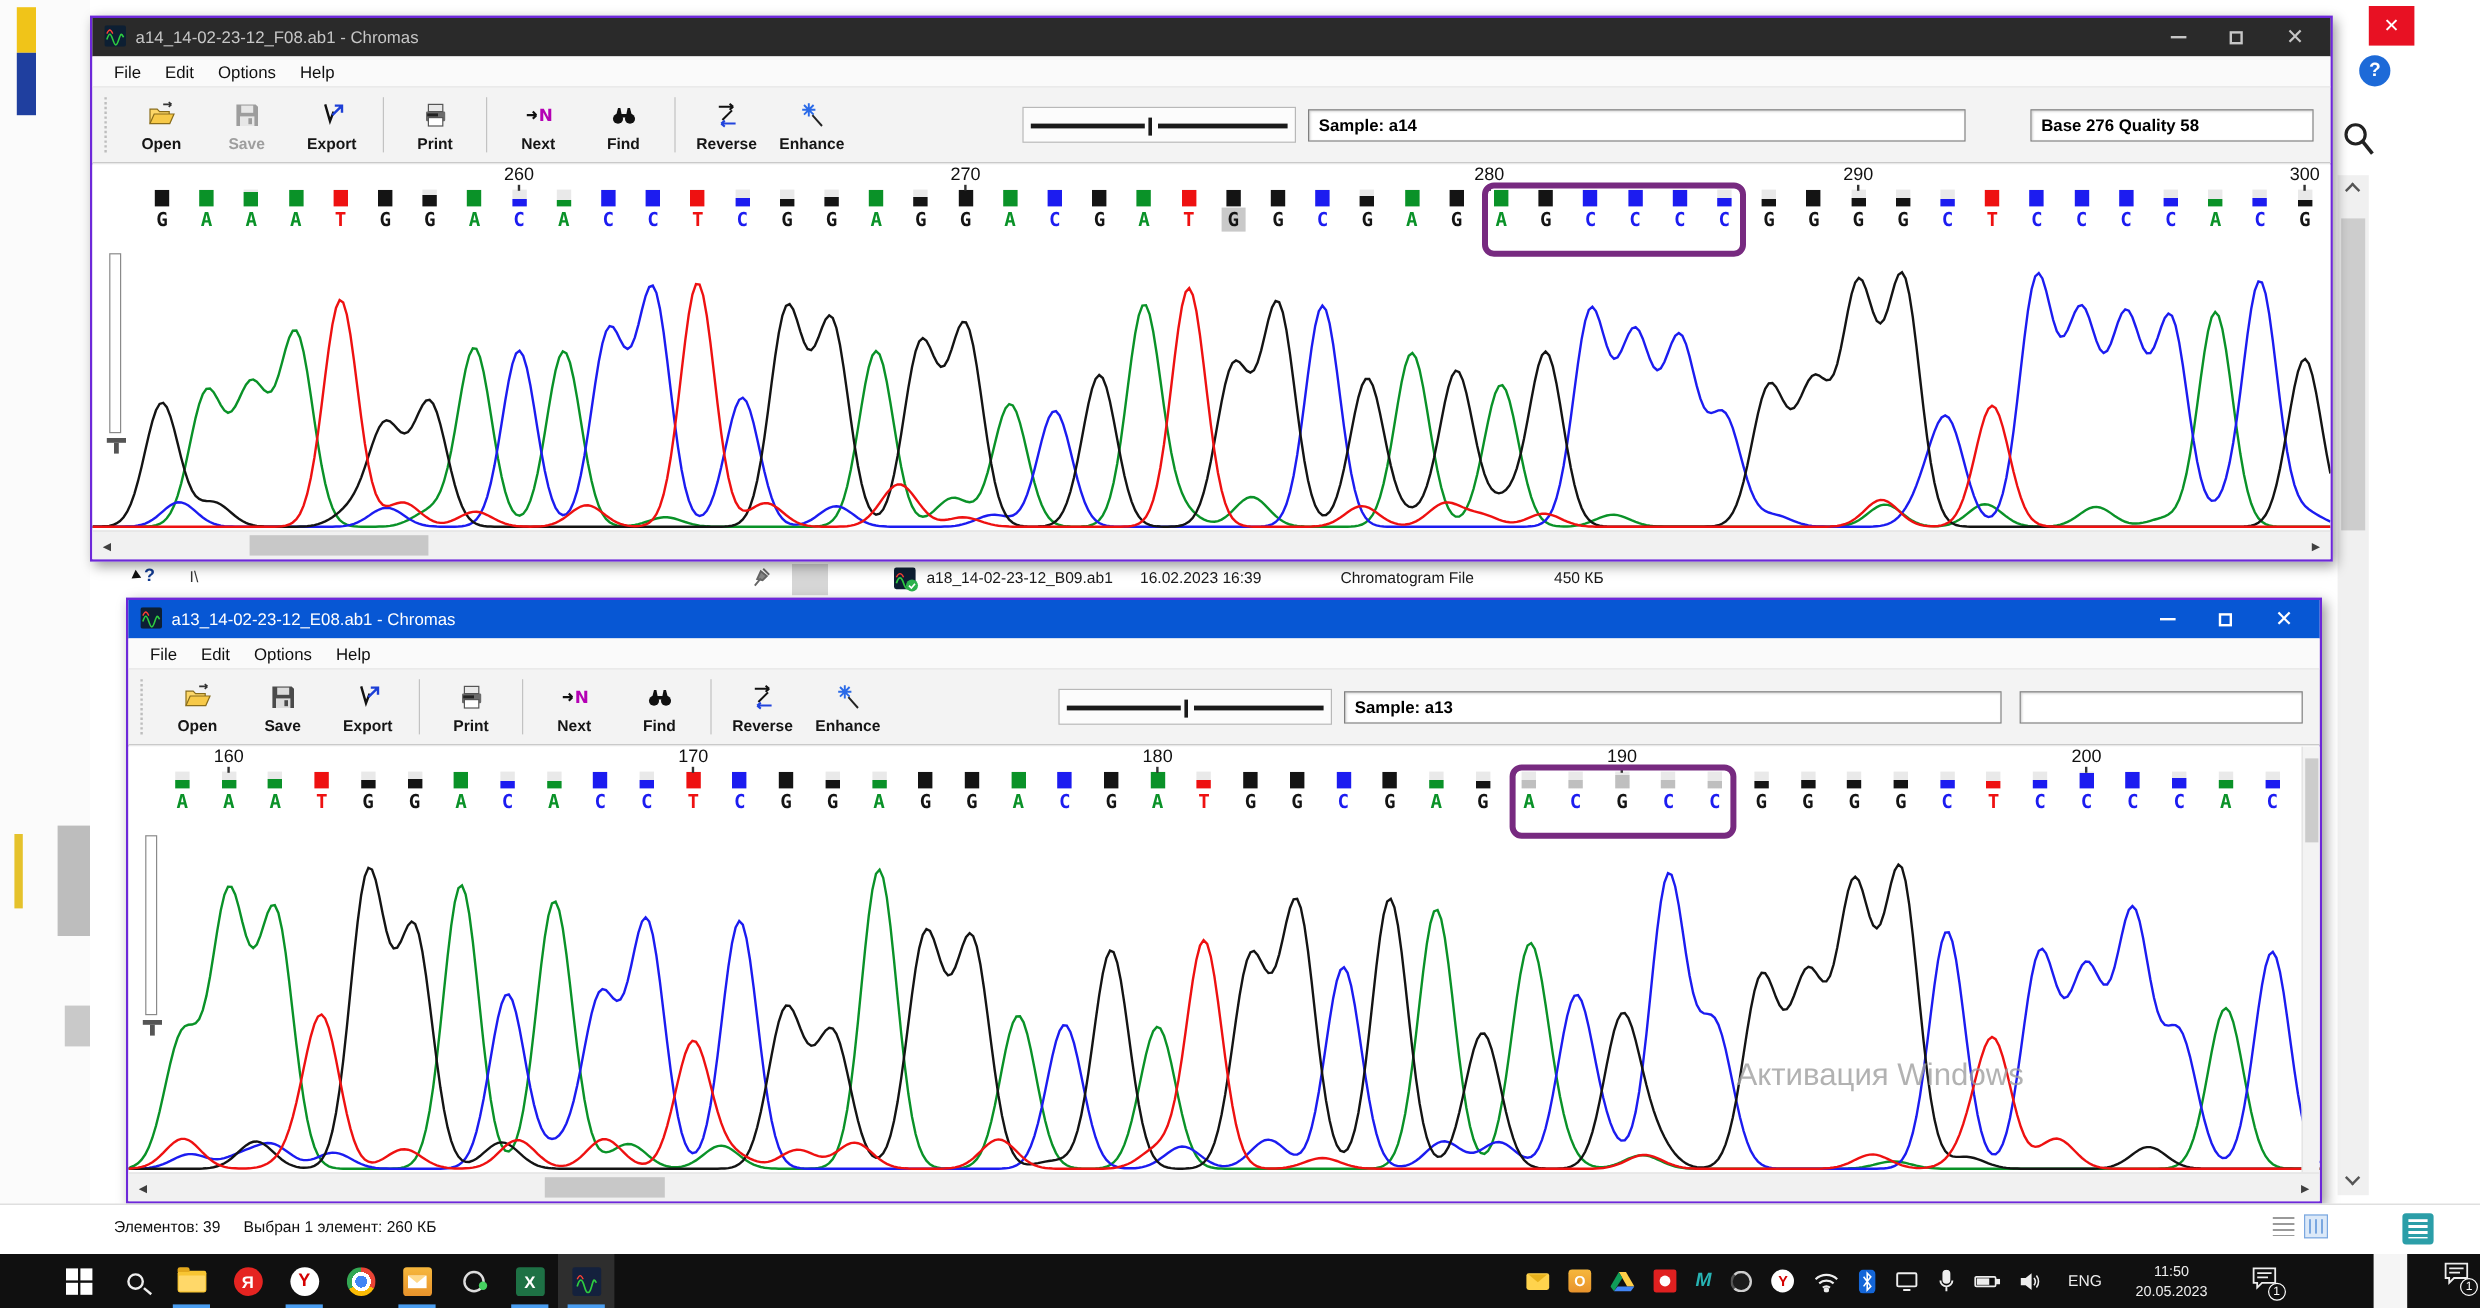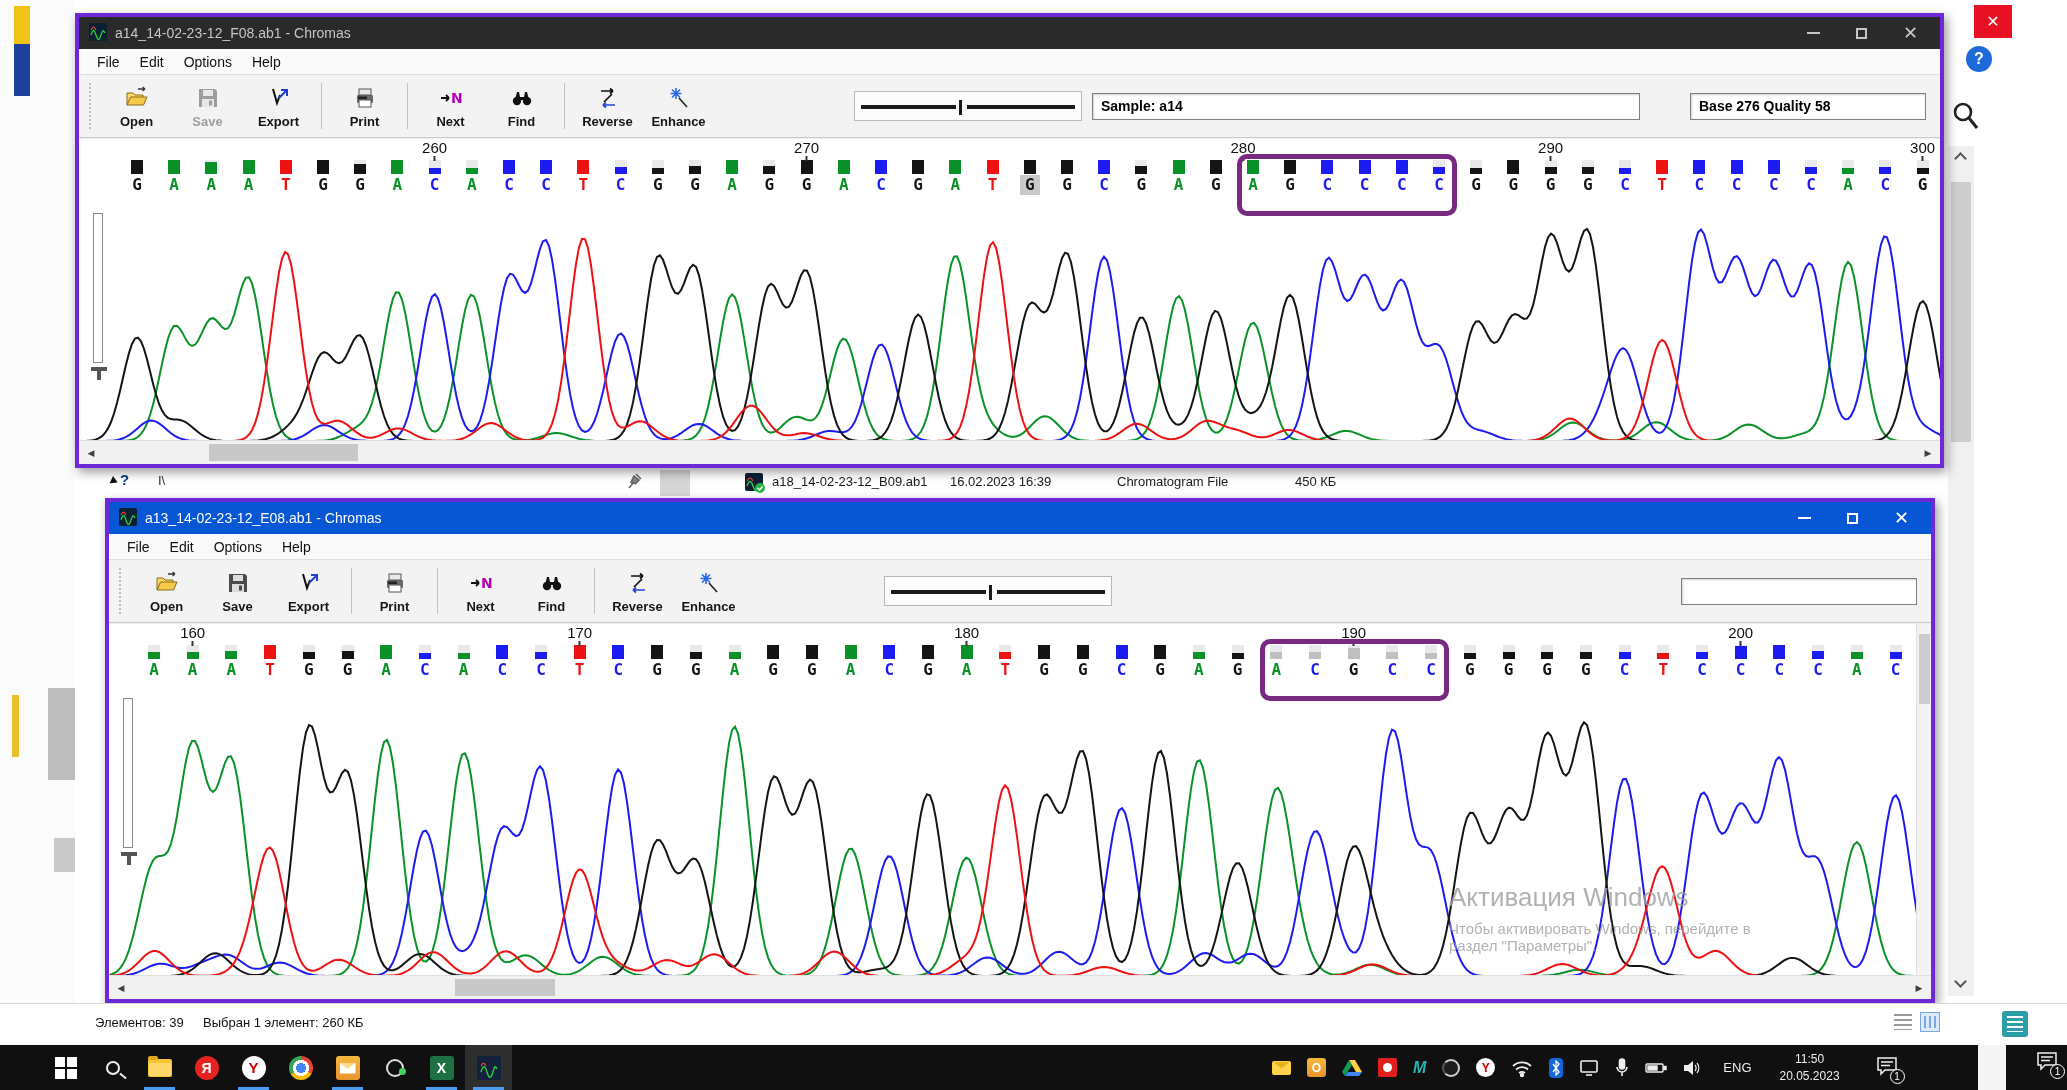--- a/index.html
+++ b/index.html
@@ -38,21 +38,21 @@
   .er-frag{left:83px;color:#333;top:5px;}
   .er-pin{left:552px;top:4px;}
   .er-grayblk{left:585px;top:2px;width:30px;height:26px;background:#d6d6d6;}
   .er-fileicon{left:669px;top:4px;}
   .er-file{left:697px;}
   .er-date{left:875px;}
   .er-type{left:1042px;}
   .er-size{left:1220px;}
 
   
-  .win{position:absolute;background:#f0f0f0;border:4px solid #6d28d9;box-shadow:3px 4px 10px rgba(0,0,0,.4);}
+  .win{position:absolute;background:#f0f0f0;border:2px solid #6d28d9;box-shadow:3px 4px 10px rgba(0,0,0,.4);}
   #win-top{left:75px;top:13px;width:1869px;height:455px;z-index:10;}
   #win-bottom{left:105px;top:498px;width:1830px;height:505px;z-index:20;}
   .titlebar{height:32px;display:flex;align-items:center;gap:8px;padding:0 6px 0 10px;font-size:14px;}
   #win-top .titlebar{background:#2a2a2a;color:#c6c6c6;}
   #win-bottom .titlebar{background:#0757d4;color:#fff;}
   .caption{margin-left:auto;display:flex;align-items:center;gap:36px;padding-right:16px;}
   .cap-min{width:13px;height:2px;background:currentColor;}
   .cap-max{width:11px;height:11px;border:2px solid currentColor;}
   .cap-close{font-size:18px;line-height:1;}
   .menubar{height:26px;background:#fafafa;border-bottom:1px solid #e0e0e0;display:flex;align-items:center;
@@ -563,20 +563,21 @@
             </svg>
           </div>
           <div class="tlabel">Enhance</div>
         </div>
       </div>
     <div class="zoomslider">
         <i class="zs-l"></i>
         <i class="zs-h"></i>
         <i class="zs-r"></i>
       </div>
+    <div class="field sample-field">Sample: a13</div>
     <div class="field info-field"></div>
   </div>
   <div class="content">
     <div class="seqhead">
         <div class="tick" style="left: 83.7px;">160<i></i></div>
         <div class="tick" style="left: 470.7px;">170<i></i></div>
         <div class="tick" style="left: 857.7px;">180<i></i></div>
         <div class="tick" style="left: 1244.7px;">190<i></i></div>
         <div class="tick" style="left: 1631.7px;">200<i></i></div>
         <div class="sq" style="left: 39px; background: linear-gradient(0deg, rgb(10, 146, 40) 0px, rgb(10, 146, 40) 50%, rgb(233, 233, 233) 50%, rgb(233, 233, 233) 100%);"></div>
@@ -678,21 +679,20 @@
         <path d="M0 294 L2 294.0 L5 293.9 L8 293.8 L11 293.7 L14 293.5 L17 293.2 L20 292.7 L23 292.1 L26 291.2 L29 290.1 L32 288.8 L35 287.4 L38 285.9 L41 284.4 L44 283.2 L47 282.3 L50 281.8 L53 281.8 L56 282.1 L59 282.8 L62 283.7 L65 284.6 L68 285.4 L71 285.9 L74 286.0 L77 285.7 L80 285.1 L83 284.1 L86 283.0 L89 281.8 L92 280.6 L95 279.3 L98 278.1 L101 276.9 L104 275.7 L107 274.6 L110 273.6 L113 272.9 L116 272.5 L119 272.7 L122 273.5 L125 274.8 L128 276.6 L131 278.7 L134 280.9 L137 283.0 L140 284.8 L143 286.1 L146 286.8 L149 286.8 L152 286.4 L155 285.5 L158 284.3 L161 283.0 L164 281.8 L167 281.0 L170 280.5 L173 280.7 L176 281.3 L179 282.4 L182 283.8 L185 285.4 L188 287.1 L191 288.6 L194 290.0 L197 291.2 L200 292.1 L203 292.7 L206 293.2 L209 293.5 L212 293.7 L215 293.8 L218 293.9 L221 294.0 L224 294.0 L227 294.0 L230 294.0 L233 294.0 L236 294.0 L239 294.0 L242 294.0 L245 294.0 L248 294.0 L251 294.0 L254 294.0 L257 294.0 L260 293.9 L263 293.8 L266 293.5 L269 293.1 L272 292.3 L275 291.0 L278 288.7 L281 285.3 L284 280.2 L287 272.9 L290 263.2 L293 250.7 L296 235.8 L299 218.9 L302 201.0 L305 183.5 L308 168.1 L311 156.4 L314 149.6 L317 148.7 L320 153.6 L323 163.7 L326 177.7 L329 194.0 L332 210.8 L335 226.7 L338 240.5 L341 251.6 L344 259.8 L347 265.2 L350 268.2 L353 269.1 L356 268.4 L359 266.1 L362 262.1 L365 256.2 L368 248.1 L371 237.6 L374 224.6 L377 209.9 L380 194.0 L383 178.5 L386 164.6 L389 153.8 L392 146.9 L395 144.2 L398 145.1 L401 148.3 L404 151.9 L407 154.1 L410 152.9 L413 147.5 L416 137.7 L419 124.7 L422 110.4 L425 97.3 L428 87.9 L431 84.4 L434 88.0 L437 99.0 L440 116.5 L443 138.7 L446 163.6 L449 188.9 L452 212.6 L455 233.5 L458 250.6 L461 263.8 L464 273.0 L467 278.7 L470 281.0 L473 280.1 L476 276.0 L479 268.4 L482 256.9 L485 241.5 L488 222.2 L491 199.5 L494 174.5 L497 149.1 L500 125.5 L503 106.0 L506 92.8 L509 87.4 L512 90.5 L515 101.8 L518 119.8 L521 142.6 L524 167.7 L527 193.0 L530 216.5 L533 237.0 L536 253.7 L539 266.7 L542 276.3 L545 283.0 L548 287.4 L551 290.2 L554 291.9 L557 292.9 L560 293.4 L563 293.7 L566 293.9 L569 294.0 L572 294.0 L575 294.0 L578 294.0 L581 294.0 L584 294.0 L587 294.0 L590 294.0 L593 294.0 L596 294.0 L599 294.0 L602 294.0 L605 294.0 L608 294.0 L611 294.0 L614 294.0 L617 294.0 L620 294.0 L623 294.0 L626 294.0 L629 294.0 L632 294.0 L635 294.0 L638 294.0 L641 294.0 L644 294.0 L647 294.0 L650 294.0 L653 294.0 L656 294.0 L659 294.0 L662 294.0 L665 294.0 L668 294.0 L671 294.0 L674 294.0 L677 294.0 L680 294.0 L683 294.0 L686 294.0 L689 294.0 L692 294.0 L695 294.0 L698 294.0 L701 294.0 L704 294.0 L707 294.0 L710 294.0 L713 294.0 L716 294.0 L719 294.0 L722 294.0 L725 293.9 L728 293.8 L731 293.6 L734 293.2 L737 292.4 L740 291.2 L743 289.2 L746 286.1 L749 281.5 L752 275.2 L755 266.7 L758 256.0 L761 243.3 L764 229.0 L767 214.2 L770 200.0 L773 187.8 L776 179.0 L779 174.4 L782 174.7 L785 179.9 L788 189.3 L791 201.9 L794 216.2 L797 231.0 L800 245.0 L803 257.5 L806 267.9 L809 276.1 L812 282.2 L815 286.6 L818 289.5 L821 291.4 L824 292.5 L827 293.2 L830 293.5 L833 293.6 L836 293.6 L839 293.5 L842 293.1 L845 292.6 L848 291.8 L851 290.7 L854 289.3 L857 287.6 L860 285.5 L863 283.3 L866 281.0 L869 278.9 L872 277.1 L875 275.9 L878 275.4 L881 275.7 L884 276.7 L887 278.3 L890 280.3 L893 282.6 L896 284.9 L899 286.9 L902 288.7 L905 290.1 L908 291.1 L911 291.7 L914 291.8 L917 291.4 L920 290.6 L923 289.3 L926 287.4 L929 285.1 L932 282.4 L935 279.5 L938 276.5 L941 273.8 L944 271.6 L947 270.2 L950 269.7 L953 270.3 L956 271.6 L959 273.7 L962 276.2 L965 278.7 L968 280.9 L971 282.2 L974 282.2 L977 280.4 L980 276.4 L983 269.6 L986 259.7 L989 246.4 L992 230.0 L995 211.0 L998 190.6 L1001 170.2 L1004 151.8 L1007 137.4 L1010 128.4 L1013 126.1 L1016 130.7 L1019 141.7 L1022 157.7 L1025 177.0 L1028 197.6 L1031 217.9 L1034 236.3 L1037 252.1 L1040 264.7 L1043 274.4 L1046 281.4 L1049 286.1 L1052 289.2 L1055 291.0 L1058 291.8 L1061 291.9 L1064 291.5 L1067 290.6 L1070 289.2 L1073 287.3 L1076 285.0 L1079 282.3 L1082 279.5 L1085 276.8 L1088 274.3 L1091 272.5 L1094 271.3 L1097 271.1 L1100 271.7 L1103 273.0 L1106 274.8 L1109 276.8 L1112 278.6 L1115 280.0 L1118 280.6 L1121 280.6 L1124 279.7 L1127 278.3 L1130 276.5 L1133 274.6 L1136 273.0 L1139 272.0 L1142 271.7 L1145 272.3 L1148 273.6 L1151 275.6 L1154 278.0 L1157 280.4 L1160 282.6 L1163 284.2 L1166 284.8 L1169 284.0 L1172 281.6 L1175 277.0 L1178 269.9 L1181 260.2 L1184 247.6 L1187 232.6 L1190 215.7 L1193 198.2 L1196 181.3 L1199 166.7 L1202 155.8 L1205 149.8 L1208 149.2 L1211 154.0 L1214 163.3 L1217 176.0 L1220 190.8 L1223 206.3 L1226 221.1 L1229 234.6 L1232 246.2 L1235 255.7 L1238 263.0 L1241 268.0 L1244 270.5 L1247 270.2 L1250 266.5 L1253 258.9 L1256 246.8 L1259 229.7 L1262 207.8 L1265 181.7 L1268 152.8 L1271 123.1 L1274 95.2 L1277 71.9 L1280 55.5 L1283 47.7 L1286 49.1 L1289 58.7 L1292 74.7 L1295 94.4 L1298 114.8 L1301 133.1 L1304 147.6 L1307 157.3 L1310 162.6 L1313 164.5 L1316 164.9 L1319 165.6 L1322 168.2 L1325 173.8 L1328 182.7 L1331 194.4 L1334 208.3 L1337 223.0 L1340 237.6 L1343 251.0 L1346 262.5 L1349 271.8 L1352 279.1 L1355 284.3 L1358 288.0 L1361 290.4 L1364 292.0 L1367 292.9 L1370 293.4 L1373 293.7 L1376 293.9 L1379 293.9 L1382 294.0 L1385 294.0 L1388 294.0 L1391 294.0 L1394 294.0 L1397 294.0 L1400 294.0 L1403 294.0 L1406 294.0 L1409 294.0 L1412 294.0 L1415 294.0 L1418 294.0 L1421 294.0 L1424 294.0 L1427 294.0 L1430 294.0 L1433 294.0 L1436 294.0 L1439 294.0 L1442 294.0 L1445 294.0 L1448 294.0 L1451 294.0 L1454 294.0 L1457 293.9 L1460 293.8 L1463 293.7 L1466 293.3 L1469 292.7 L1472 291.6 L1475 289.6 L1478 286.5 L1481 281.6 L1484 274.3 L1487 264.1 L1490 250.5 L1493 233.2 L1496 212.5 L1499 189.3 L1502 164.9 L1505 141.3 L1508 120.7 L1511 105.4 L1514 97.2 L1517 96.9 L1520 104.7 L1523 119.5 L1526 139.8 L1529 163.3 L1532 187.7 L1535 211.0 L1538 231.8 L1541 249.1 L1544 262.6 L1547 272.4 L1550 278.7 L1553 281.8 L1556 281.9 L1559 279.2 L1562 273.3 L1565 264.3 L1568 251.7 L1571 235.7 L1574 216.6 L1577 195.4 L1580 173.3 L1583 152.1 L1586 133.9 L1589 120.2 L1592 112.3 L1595 110.6 L1598 114.4 L1601 122.4 L1604 132.2 L1607 141.7 L1610 148.6 L1613 151.7 L1616 150.4 L1619 145.5 L1622 138.2 L1625 130.5 L1628 124.4 L1631 121.2 L1634 121.6 L1637 125.3 L1640 130.9 L1643 136.6 L1646 140.4 L1649 140.4 L1652 135.7 L1655 126.4 L1658 113.8 L1661 99.9 L1664 87.2 L1667 78.3 L1670 75.1 L1673 78.3 L1676 87.8 L1679 102.1 L1682 119.1 L1685 136.3 L1688 151.5 L1691 163.1 L1694 170.5 L1697 174.0 L1700 174.7 L1703 174.2 L1706 174.3 L1709 176.4 L1712 181.4 L1715 189.6 L1718 200.5 L1721 213.5 L1724 227.3 L1727 241.0 L1730 253.5 L1733 264.1 L1736 272.7 L1739 279.0 L1742 283.1 L1745 285.0 L1748 284.8 L1751 282.3 L1754 277.2 L1757 269.3 L1760 258.1 L1763 243.4 L1766 225.5 L1769 204.9 L1772 182.8 L1775 160.8 L1778 141.0 L1781 125.3 L1784 115.7 L1787 113.2 L1790 118.2 L1793 130.0 L1796 147.2 L1799 168.0 L1802 190.2 L1805 212.0 L1808 231.9 L1811 248.8 L1814 262.5 L1817 272.9 L1820 280.5 L1823 285.7 L1826 289.1" fill="none" stroke="#1c1cf0" stroke-width="2"></path>
         <path d="M0 294 L2 294.0 L5 294.0 L8 294.0 L11 294.0 L14 294.0 L17 294.0 L20 294.0 L23 294.0 L26 294.0 L29 294.0 L32 294.0 L35 294.0 L38 294.0 L41 294.0 L44 294.0 L47 294.0 L50 294.0 L53 294.0 L56 293.9 L59 293.9 L62 293.8 L65 293.6 L68 293.2 L71 292.7 L74 291.9 L77 290.8 L80 289.4 L83 287.5 L86 285.2 L89 282.5 L92 279.7 L95 277.0 L98 274.5 L101 272.6 L104 271.5 L107 271.2 L110 271.9 L113 273.5 L116 275.7 L119 278.4 L122 281.2 L125 283.9 L128 286.4 L131 288.5 L134 290.2 L137 291.4 L140 292.4 L143 292.9 L146 293.1 L149 293.0 L152 292.6 L155 291.5 L158 289.6 L161 286.5 L164 281.4 L167 273.7 L170 262.6 L173 247.5 L176 228.0 L179 204.1 L182 176.4 L185 146.4 L188 116.3 L191 88.6 L194 65.8 L197 50.3 L200 43.2 L203 44.6 L206 53.2 L209 66.6 L212 81.9 L215 95.7 L218 105.8 L221 110.4 L224 109.7 L227 104.7 L230 97.6 L233 91.1 L236 87.9 L239 90.0 L242 98.4 L245 113.1 L248 132.9 L251 156.1 L254 180.6 L257 204.5 L260 226.3 L263 244.7 L266 259.5 L269 270.7 L272 278.6 L275 283.8 L278 286.9 L281 288.2 L284 288.3 L287 287.3 L290 285.6 L293 283.4 L296 280.8 L299 278.2 L302 275.7 L305 273.7 L308 272.4 L311 272.0 L314 272.4 L317 273.7 L320 275.7 L323 278.2 L326 280.9 L329 283.6 L332 286.1 L335 288.2 L338 289.9 L341 291.3 L344 292.2 L347 292.9 L350 293.3 L353 293.6 L356 293.8 L359 293.9 L362 293.9 L365 294.0 L368 294.0 L371 294.0 L374 294.0 L377 294.0 L380 294.0 L383 294.0 L386 294.0 L389 294.0 L392 294.0 L395 294.0 L398 294.0 L401 294.0 L404 294.0 L407 294.0 L410 294.0 L413 294.0 L416 294.0 L419 294.0 L422 294.0 L425 294.0 L428 294.0 L431 294.0 L434 294.0 L437 294.0 L440 294.0 L443 294.0 L446 294.0 L449 294.0 L452 294.0 L455 294.0 L458 294.0 L461 294.0 L464 294.0 L467 294.0 L470 294.0 L473 294.0 L476 294.0 L479 294.0 L482 294.0 L485 294.0 L488 294.0 L491 293.9 L494 293.8 L497 293.7 L500 293.4 L503 292.8 L506 291.8 L509 290.1 L512 287.5 L515 283.5 L518 277.7 L521 269.7 L524 259.4 L527 246.7 L530 231.8 L533 215.6 L536 199.3 L539 184.0 L542 171.3 L545 162.4 L548 158.0 L551 158.2 L554 162.4 L557 169.2 L560 177.1 L563 184.3 L566 189.3 L569 191.5 L572 190.7 L575 187.4 L578 182.9 L581 178.8 L584 176.5 L587 177.2 L590 181.6 L593 189.5 L596 200.6 L599 213.7 L602 227.7 L605 241.5 L608 254.0 L611 264.6 L614 273.0 L617 279.2 L620 283.1 L623 284.7 L626 284.1 L629 281.1 L632 275.4 L635 266.6 L638 254.2 L641 238.2 L644 218.7 L647 196.4 L650 172.5 L653 148.8 L656 127.4 L659 110.3 L662 99.0 L665 94.2 L668 95.8 L671 102.4 L674 111.8 L677 121.5 L680 129.1 L683 132.8 L686 131.7 L689 126.2 L692 117.6 L695 108.4 L698 101.0 L701 97.6 L704 100.1 L707 108.9 L710 123.8 L713 143.5 L716 166.2 L719 189.7 L722 212.3 L725 232.7 L728 249.7 L731 263.3 L734 273.4 L737 280.6 L740 285.3 L743 288.2 L746 289.7 L749 290.3 L752 290.2 L755 289.8 L758 289.3 L761 288.6 L764 288.0 L767 287.5 L770 287.1 L773 286.6 L776 285.8 L779 284.4 L782 281.9 L785 277.8 L788 271.4 L791 262.1 L794 249.5 L797 233.4 L800 214.2 L803 192.7 L806 170.5 L809 149.3 L812 131.3 L815 118.4 L818 112.2 L821 113.5 L824 122.1 L827 136.9 L830 156.3 L833 178.2 L836 200.6 L839 221.8 L842 240.4 L845 255.8 L848 267.9 L851 276.9 L854 283.3 L857 287.5 L860 290.3 L863 291.9 L866 292.9 L869 293.4 L872 293.7 L875 293.9 L878 293.9 L881 293.8 L884 293.6 L887 293.2 L890 292.4 L893 291.1 L896 288.9 L899 285.5 L902 280.2 L905 272.6 L908 262.2 L911 248.7 L914 232.0 L917 212.5 L920 191.3 L923 169.8 L926 149.6 L929 132.7 L932 120.5 L935 113.7 L938 112.5 L941 115.7 L944 121.4 L947 127.2 L950 130.9 L953 130.5 L956 125.2 L959 115.3 L962 102.3 L965 88.4 L968 76.6 L971 69.5 L974 69.1 L977 76.5 L980 91.4 L983 112.5 L986 137.9 L989 165.1 L992 191.8 L995 216.1 L998 237.0 L1001 253.6 L1004 266.0 L1007 274.4 L1010 278.9 L1013 280.0 L1016 277.6 L1019 271.5 L1022 261.6 L1025 247.4 L1028 228.8 L1031 206.2 L1034 180.3 L1037 152.6 L1040 125.4 L1043 101.1 L1046 82.3 L1049 71.2 L1052 69.0 L1055 76.1 L1058 91.5 L1061 113.5 L1064 139.7 L1067 167.5 L1070 194.4 L1073 218.8 L1076 239.5 L1079 255.9 L1082 268.1 L1085 276.5 L1088 281.7 L1091 283.9 L1094 283.6 L1097 281.0 L1100 276.0 L1103 268.7 L1106 259.0 L1109 247.3 L1112 234.1 L1115 220.1 L1118 206.7 L1121 194.9 L1124 186.1 L1127 181.4 L1130 181.3 L1133 185.7 L1136 194.2 L1139 205.8 L1142 219.2 L1145 233.2 L1148 246.6 L1151 258.5 L1154 268.5 L1157 276.5 L1160 282.4 L1163 286.7 L1166 289.5 L1169 291.4 L1172 292.5 L1175 293.2 L1178 293.6 L1181 293.8 L1184 293.9 L1187 293.9 L1190 293.9 L1193 293.7 L1196 293.5 L1199 293.0 L1202 292.2 L1205 290.7 L1208 288.4 L1211 284.9 L1214 279.8 L1217 272.7 L1220 263.4 L1223 251.8 L1226 238.0 L1229 222.8 L1232 207.1 L1235 192.2 L1238 179.3 L1241 169.9 L1244 164.7 L1247 164.2 L1250 168.3 L1253 176.2 L1256 186.9 L1259 199.2 L1262 211.9 L1265 224.2 L1268 235.4 L1271 245.3 L1274 253.8 L1277 261.2 L1280 267.5 L1283 273.0 L1286 277.6 L1289 281.6 L1292 284.8 L1295 287.4 L1298 289.5 L1301 291.0 L1304 292.0 L1307 292.6 L1310 292.9 L1313 292.8 L1316 292.3 L1319 291.1 L1322 289.1 L1325 285.8 L1328 280.8 L1331 273.7 L1334 263.9 L1337 251.3 L1340 235.8 L1343 217.9 L1346 198.4 L1349 178.9 L1352 160.9 L1355 146.0 L1358 135.7 L1361 130.7 L1364 131.0 L1367 135.7 L1370 143.0 L1373 151.1 L1376 157.8 L1379 161.4 L1382 161.0 L1385 156.9 L1388 149.8 L1391 141.5 L1394 133.7 L1397 128.0 L1400 125.7 L1403 126.6 L1406 130.1 L1409 134.5 L1412 137.7 L1415 137.8 L1418 133.4 L1421 123.8 L1424 109.9 L1427 93.4 L1430 76.8 L1433 62.7 L1436 53.5 L1439 50.5 L1442 53.7 L1445 62.0 L1448 72.9 L1451 83.6 L1454 91.2 L1457 93.7 L1460 90.2 L1463 81.2 L1466 68.7 L1469 55.7 L1472 45.2 L1475 40.4 L1478 43.1 L1481 54.4 L1484 73.6 L1487 99.0 L1490 128.2 L1493 158.6 L1496 187.7 L1499 213.8 L1502 235.5 L1505 252.6 L1508 265.2 L1511 273.8 L1514 279.2 L1517 282.2 L1520 283.7 L1523 284.1 L1526 284.1 L1529 284.0 L1532 284.0 L1535 284.4 L1538 285.0 L1541 285.9 L1544 287.0 L1547 288.2 L1550 289.4 L1553 290.5 L1556 291.4 L1559 292.2 L1562 292.8 L1565 293.2 L1568 293.5 L1571 293.7 L1574 293.8 L1577 293.9 L1580 294.0 L1583 294.0 L1586 294.0 L1589 294.0 L1592 294.0 L1595 294.0 L1598 294.0 L1601 294.0 L1604 294.0 L1607 294.0 L1610 294.0 L1613 294.0 L1616 294.0 L1619 294.0 L1622 294.0 L1625 294.0 L1628 294.0 L1631 294.0 L1634 293.9 L1637 293.9 L1640 293.8 L1643 293.6 L1646 293.3 L1649 292.8 L1652 292.2 L1655 291.2 L1658 289.9 L1661 288.3 L1664 286.4 L1667 284.3 L1670 282.1 L1673 279.9 L1676 278.0 L1679 276.6 L1682 275.9 L1685 275.9 L1688 276.7 L1691 278.0 L1694 279.9 L1697 282.1 L1700 284.3 L1703 286.5 L1706 288.4 L1709 290.0 L1712 291.2 L1715 292.2 L1718 292.8 L1721 293.3 L1724 293.6 L1727 293.8 L1730 293.9 L1733 293.9 L1736 294.0 L1739 294.0 L1742 294.0 L1745 294.0 L1748 294.0 L1751 294.0 L1754 294.0 L1757 294.0 L1760 294.0 L1763 294.0 L1766 294.0 L1769 294.0 L1772 294.0 L1775 294.0 L1778 294.0 L1781 294.0 L1784 294.0 L1787 294.0 L1790 294.0 L1793 294.0 L1796 294.0 L1799 294.0 L1802 294.0 L1805 294.0 L1808 294.0 L1811 294.0 L1814 294.0 L1817 294.0 L1820 294.0 L1823 294.0 L1826 294.0" fill="none" stroke="#141414" stroke-width="2"></path>
         <path d="M0 294 L2 293.7 L5 293.4 L8 293.0 L11 292.4 L14 291.5 L17 290.2 L20 288.5 L23 286.3 L26 283.6 L29 280.7 L32 277.6 L35 274.6 L38 272.0 L41 270.1 L44 269.1 L47 269.1 L50 270.0 L53 271.9 L56 274.5 L59 277.5 L62 280.6 L65 283.5 L68 286.2 L71 288.4 L74 290.1 L77 291.4 L80 292.4 L83 293.0 L86 293.4 L89 293.6 L92 293.8 L95 293.8 L98 293.7 L101 293.6 L104 293.2 L107 292.8 L110 292.1 L113 291.0 L116 289.6 L119 287.5 L122 284.7 L125 280.9 L128 275.8 L131 269.3 L134 260.9 L137 250.7 L140 238.7 L143 225.1 L146 210.7 L149 196.5 L152 183.6 L155 173.4 L158 167.1 L161 165.4 L164 168.8 L167 176.8 L170 188.6 L173 203.0 L176 218.6 L179 234.0 L182 248.1 L185 260.3 L188 270.2 L191 277.6 L194 282.9 L197 286.3 L200 288.1 L203 288.7 L206 288.4 L209 287.3 L212 285.8 L215 283.9 L218 282.0 L221 280.3 L224 278.8 L227 277.9 L230 277.7 L233 278.1 L236 279.1 L239 280.6 L242 282.5 L245 284.5 L248 286.5 L251 288.3 L254 289.8 L257 291.1 L260 292.0 L263 292.7 L266 293.2 L269 293.5 L272 293.7 L275 293.8 L278 293.8 L281 293.6 L284 293.4 L287 293.0 L290 292.4 L293 291.5 L296 290.2 L299 288.5 L302 286.4 L305 283.9 L308 281.0 L311 278.1 L314 275.2 L317 272.8 L320 271.1 L323 270.2 L326 270.2 L329 271.3 L332 273.2 L335 275.7 L338 278.5 L341 281.5 L344 284.2 L347 286.7 L350 288.7 L353 290.2 L356 291.1 L359 291.6 L362 291.6 L365 291.1 L368 290.1 L371 288.5 L374 286.5 L377 284.0 L380 281.1 L383 278.0 L386 275.1 L389 272.5 L392 270.5 L395 269.4 L398 269.3 L401 270.2 L404 272.1 L407 274.6 L410 277.5 L413 280.5 L416 283.4 L419 285.9 L422 287.9 L425 289.2 L428 289.8 L431 289.6 L434 288.3 L437 285.7 L440 281.7 L443 275.8 L446 268.0 L449 258.2 L452 246.7 L455 233.9 L458 220.8 L461 208.5 L464 198.1 L467 190.8 L470 187.3 L473 188.2 L476 193.0 L479 201.3 L482 211.9 L485 223.7 L488 235.5 L491 246.4 L494 255.8 L497 263.4 L500 269.3 L503 273.8 L506 277.2 L509 279.9 L512 282.0 L515 283.9 L518 285.5 L521 286.8 L524 287.8 L527 288.4 L530 288.6 L533 288.2 L536 287.4 L539 286.1 L542 284.5 L545 282.8 L548 281.1 L551 279.6 L554 278.6 L557 278.1 L560 278.2 L563 278.8 L566 279.9 L569 281.2 L572 282.5 L575 283.5 L578 284.0 L581 283.9 L584 283.1 L587 281.7 L590 279.9 L593 277.7 L596 275.6 L599 273.8 L602 272.6 L605 272.2 L608 272.7 L611 273.9 L614 275.9 L617 278.3 L620 281.0 L623 283.6 L626 286.0 L629 288.2 L632 289.9 L635 291.2 L638 292.2 L641 292.9 L644 293.3 L647 293.6 L650 293.8 L653 293.9 L656 293.9 L659 294.0 L662 294.0 L665 294.0 L668 294.0 L671 294.0 L674 293.9 L677 293.9 L680 293.8 L683 293.6 L686 293.3 L689 292.8 L692 292.1 L695 291.0 L698 289.5 L701 287.6 L704 285.3 L707 282.5 L710 279.6 L713 276.6 L716 273.8 L719 271.6 L722 270.1 L725 269.5 L728 270.0 L731 271.4 L734 273.6 L737 276.4 L740 279.3 L743 282.3 L746 285.1 L749 287.5 L752 289.4 L755 290.9 L758 292.0 L761 292.8 L764 293.3 L767 293.6 L770 293.8 L773 293.9 L776 293.9 L779 294.0 L782 294.0 L785 294.0 L788 294.0 L791 294.0 L794 294.0 L797 294.0 L800 294.0 L803 294.0 L806 294.0 L809 293.9 L812 293.9 L815 293.7 L818 293.6 L821 293.3 L824 292.8 L827 292.1 L830 291.2 L833 290.0 L836 288.5 L839 286.6 L842 284.6 L845 282.4 L848 280.2 L851 277.9 L854 275.6 L857 272.9 L860 269.5 L863 264.8 L866 258.2 L869 248.9 L872 236.3 L875 220.3 L878 201.2 L881 179.8 L884 157.7 L887 136.9 L890 119.7 L893 108.0 L896 103.4 L899 106.5 L902 117.0 L905 133.6 L908 154.6 L911 177.8 L914 201.1 L917 222.7 L920 241.5 L923 257.0 L926 268.9 L929 277.7 L932 283.8 L935 287.9 L938 290.5 L941 292.1 L944 293.0 L947 293.4 L950 293.7 L953 293.7 L956 293.7 L959 293.5 L962 293.3 L965 292.9 L968 292.3 L971 291.6 L974 290.7 L977 289.7 L980 288.6 L983 287.5 L986 286.5 L989 285.7 L992 285.2 L995 285.0 L998 285.2 L1001 285.7 L1004 286.5 L1007 287.5 L1010 288.7 L1013 289.7 L1016 290.8 L1019 291.6 L1022 292.3 L1025 292.9 L1028 293.3 L1031 293.6 L1034 293.7 L1037 293.8 L1040 293.9 L1043 294.0 L1046 294.0 L1049 294.0 L1052 294.0 L1055 294.0 L1058 294.0 L1061 294.0 L1064 294.0 L1067 294.0 L1070 294.0 L1073 294.0 L1076 294.0 L1079 294.0 L1082 294.0 L1085 294.0 L1088 294.0 L1091 294.0 L1094 294.0 L1097 294.0 L1100 294.0 L1103 294.0 L1106 294.0 L1109 294.0 L1112 294.0 L1115 294.0 L1118 294.0 L1121 294.0 L1124 294.0 L1127 294.0 L1130 294.0 L1133 294.0 L1136 294.0 L1139 294.0 L1142 294.0 L1145 294.0 L1148 294.0 L1151 294.0 L1154 294.0 L1157 294.0 L1160 294.0 L1163 294.0 L1166 294.0 L1169 294.0 L1172 294.0 L1175 294.0 L1178 294.0 L1181 294.0 L1184 294.0 L1187 294.0 L1190 294.0 L1193 294.0 L1196 294.0 L1199 294.0 L1202 294.0 L1205 294.0 L1208 294.0 L1211 294.0 L1214 294.0 L1217 293.9 L1220 293.9 L1223 293.7 L1226 293.5 L1229 293.3 L1232 292.8 L1235 292.2 L1238 291.4 L1241 290.4 L1244 289.2 L1247 287.8 L1250 286.4 L1253 285.0 L1256 283.8 L1259 282.9 L1262 282.5 L1265 282.5 L1268 283.0 L1271 283.8 L1274 285.0 L1277 286.4 L1280 287.8 L1283 289.2 L1286 290.4 L1289 291.4 L1292 292.2 L1295 292.8 L1298 293.3 L1301 293.6 L1304 293.7 L1307 293.9 L1310 293.9 L1313 294.0 L1316 294.0 L1319 294.0 L1322 294.0 L1325 294.0 L1328 294.0 L1331 294.0 L1334 294.0 L1337 294.0 L1340 294.0 L1343 294.0 L1346 294.0 L1349 294.0 L1352 294.0 L1355 294.0 L1358 294.0 L1361 294.0 L1364 294.0 L1367 294.0 L1370 294.0 L1373 294.0 L1376 294.0 L1379 294.0 L1382 294.0 L1385 294.0 L1388 294.0 L1391 294.0 L1394 294.0 L1397 294.0 L1400 294.0 L1403 294.0 L1406 293.9 L1409 293.9 L1412 293.8 L1415 293.6 L1418 293.3 L1421 292.9 L1424 292.4 L1427 291.6 L1430 290.6 L1433 289.4 L1436 288.0 L1439 286.5 L1442 285.1 L1445 283.8 L1448 282.8 L1451 282.2 L1454 282.0 L1457 282.4 L1460 283.2 L1463 284.4 L1466 285.8 L1469 287.2 L1472 288.7 L1475 290.0 L1478 291.1 L1481 291.9 L1484 292.6 L1487 293.0 L1490 293.3 L1493 293.4 L1496 293.2 L1499 292.9 L1502 292.3 L1505 291.5 L1508 290.1 L1511 288.3 L1514 285.7 L1517 282.3 L1520 277.9 L1523 272.3 L1526 265.3 L1529 256.8 L1532 246.9 L1535 235.9 L1538 224.1 L1541 212.3 L1544 201.5 L1547 192.5 L1550 186.5 L1553 184.2 L1556 186.0 L1559 191.7 L1562 200.7 L1565 212.1 L1568 224.8 L1571 237.5 L1574 249.2 L1577 259.0 L1580 266.6 L1583 271.8 L1586 274.7 L1589 275.7 L1592 275.2 L1595 273.8 L1598 272.0 L1601 270.3 L1604 269.2 L1607 268.8 L1610 269.5 L1613 271.0 L1616 273.3 L1619 276.1 L1622 279.2 L1625 282.2 L1628 285.0 L1631 287.4 L1634 289.4 L1637 290.9 L1640 292.0 L1643 292.8 L1646 293.3 L1649 293.6 L1652 293.8 L1655 293.9 L1658 293.9 L1661 294.0 L1664 294.0 L1667 294.0 L1670 294.0 L1673 294.0 L1676 294.0 L1679 294.0 L1682 294.0 L1685 294.0 L1688 294.0 L1691 294.0 L1694 294.0 L1697 294.0 L1700 294.0 L1703 294.0 L1706 294.0 L1709 294.0 L1712 294.0 L1715 294.0 L1718 294.0 L1721 294.0 L1724 294.0 L1727 294.0 L1730 294.0 L1733 294.0 L1736 294.0 L1739 294.0 L1742 294.0 L1745 294.0 L1748 294.0 L1751 294.0 L1754 294.0 L1757 294.0 L1760 294.0 L1763 294.0 L1766 294.0 L1769 294.0 L1772 294.0 L1775 294.0 L1778 294.0 L1781 294.0 L1784 294.0 L1787 294.0 L1790 294.0 L1793 294.0 L1796 294.0 L1799 294.0 L1802 294.0 L1805 294.0 L1808 294.0 L1811 294.0 L1814 294.0 L1817 294.0 L1820 294.0 L1823 294.0 L1826 294.0" fill="none" stroke="#ee1111" stroke-width="2"></path>
       </svg>
     <div class="vslider">
         <div class="vtrack"></div>
         <div class="vhandle"></div>
       </div>
     <div class="watermark">
       <div class="wm1">Активация Windows</div>
-      <div class="wm2"><span>Чтобы активировать Windows, перейдите в</span><br><span>раздел "Параметры".</span></div>
     </div>
     <div class="vscroll">
         <div class="vthumb"></div>
       </div>
     <div class="hscroll">
       <span class="ha left">◀</span>
       <div class="hthumb"></div>
       <span class="ha right">▶</span>
     </div>
   </div>

